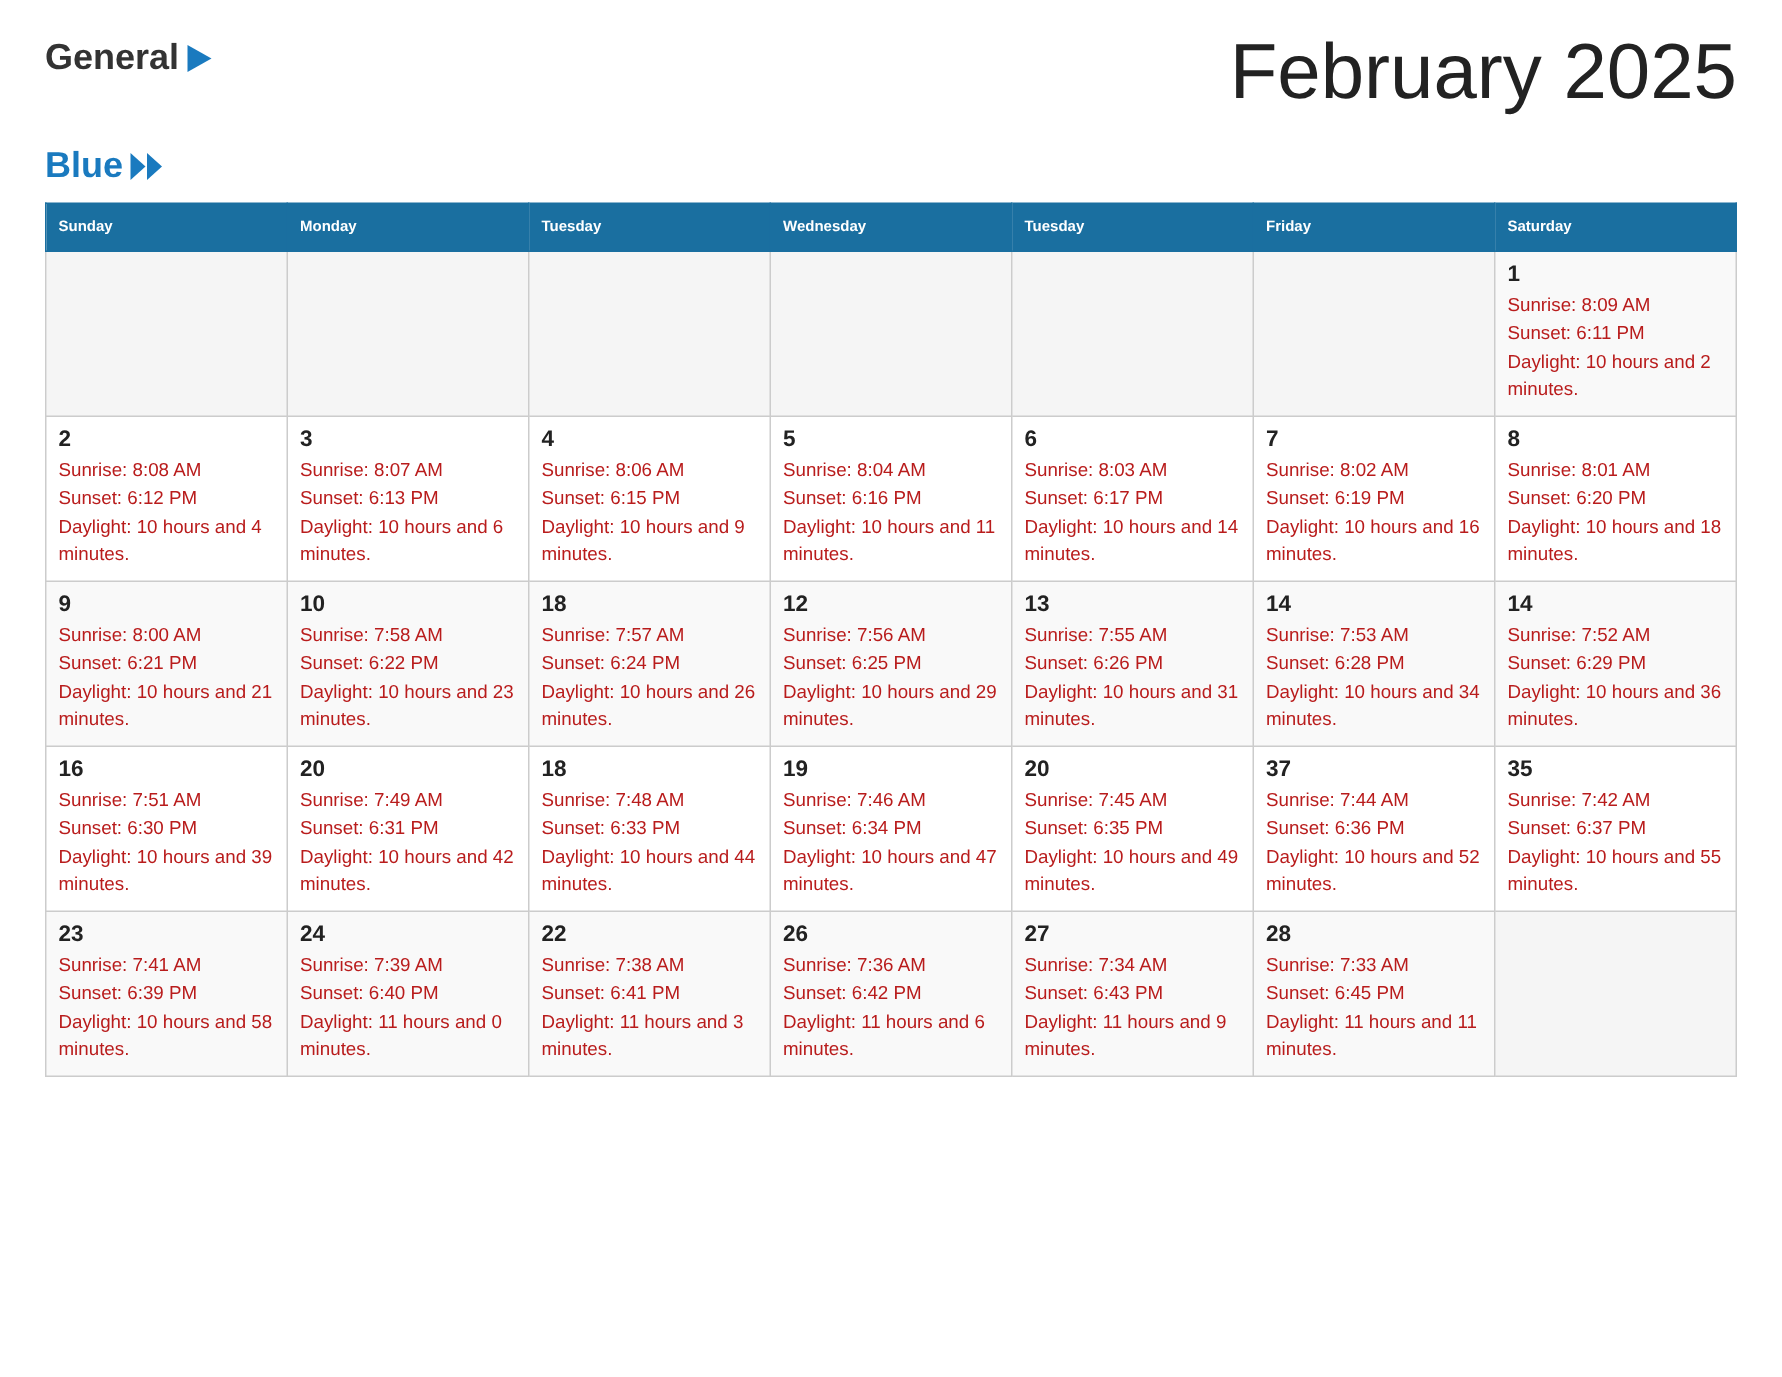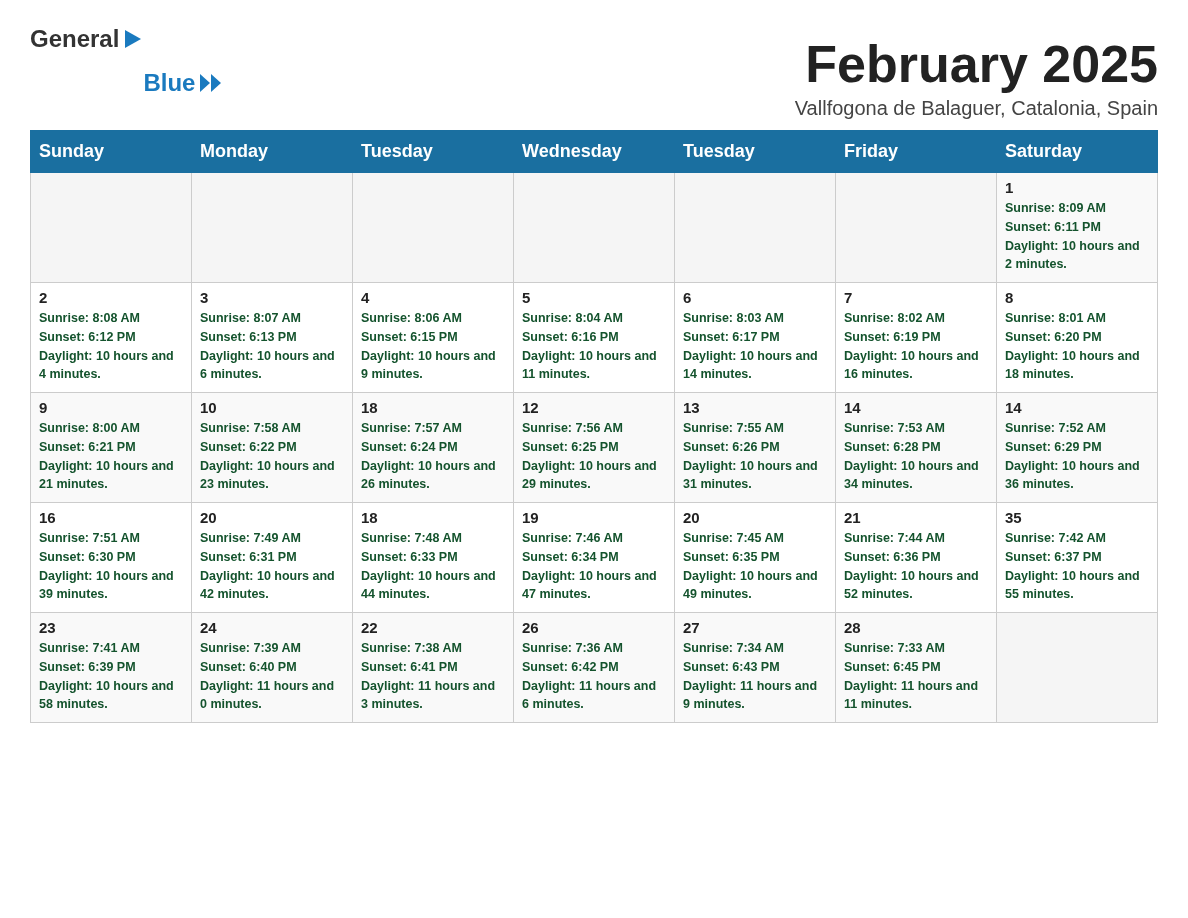--- a/index.html
+++ b/index.html
@@ -13,54 +13,53 @@
 
     .header {
       display: flex;
       justify-content: space-between;
       align-items: flex-start;
       margin-bottom: 10px;
     }
 
     .logo {
       display: flex;
-      flex-direction: row;
+      flex-direction: column;
       align-items: flex-start;
       padding-top: 5px;
     }
 
     .title-block {
       text-align: right;
     }
 
     .month-title {
       font-size: 52px;
-      font-weight: bold;
+      font-weight: normal;
       color: #222;
       line-height: 1.1;
-      margin-top: 16px;
     }
 
     .location {
       font-size: 20px;
       color: #444;
       margin-top: 4px;
     }
 
     .calendar {
       width: 100%;
       border-collapse: collapse;
       margin-top: 10px;
       border: 1px solid #ccc;
     }
 
     .calendar th {
       background-color: #1a6fa0;
       color: #fff;
-      font-size: 18px;
+      font-size: 10px;
       font-weight: bold;
       padding: 10px 8px;
       text-align: left;
       border: 1px solid #1a6fa0;
     }
 
     .calendar td {
       vertical-align: top;
       padding: 6px 8px 8px 8px;
       border: 1px solid #ccc;
@@ -82,23 +81,22 @@
     .day-number {
       font-size: 15px;
       font-weight: bold;
       color: #222;
       display: block;
       margin-bottom: 3px;
     }
 
     .day-info {
       font-size: 12.5px;
-      color: #14532d;
+      color: #b91c1c;
       line-height: 1.5;
-      font-weight: bold;
     }
 
     .empty-cell {
       background: #f5f5f5 !important;
     }
 
     
     .logo-wrapper {
       display: flex;
       align-items: center;
@@ -137,21 +135,20 @@
       <span class="logo-text-blue">Blue</span>
       <svg width="26" height="22" viewBox="0 0 26 22" style="margin-left:3px; vertical-align:middle;">
         <polygon points="2,2 12,11 2,20" fill="#1a7abf"></polygon>
         <polygon points="13,2 23,11 13,20" fill="#1a7abf"></polygon>
       </svg>
     </div>
   </div>
 
   <div class="title-block">
     <div class="month-title">February 2025</div>
-    <div class="location">Vallfogona de Balaguer, Catalonia, Spain</div>
   </div>
 </div>
 
 <table class="calendar">
   <thead>
     <tr>
     <th>Sunday</th>
         <th>Monday</th>
         <th>Tuesday</th>
         <th>Wednesday</th>
@@ -248,21 +245,21 @@
         </td>
         <td>
           <span class="day-number">19</span>
           <div class="day-info">Sunrise: 7:46 AM<br>Sunset: 6:34 PM<br>Daylight: 10 hours and 47 minutes.</div>
         </td>
         <td>
           <span class="day-number">20</span>
           <div class="day-info">Sunrise: 7:45 AM<br>Sunset: 6:35 PM<br>Daylight: 10 hours and 49 minutes.</div>
         </td>
         <td>
-          <span class="day-number">21</span>
+          <span class="day-number">37</span>
           <div class="day-info">Sunrise: 7:44 AM<br>Sunset: 6:36 PM<br>Daylight: 10 hours and 52 minutes.</div>
         </td>
         <td>
           <span class="day-number">35</span>
           <div class="day-info">Sunrise: 7:42 AM<br>Sunset: 6:37 PM<br>Daylight: 10 hours and 55 minutes.</div>
         </td>
       </tr>
       <tr>
         <td>
           <span class="day-number">23</span>

